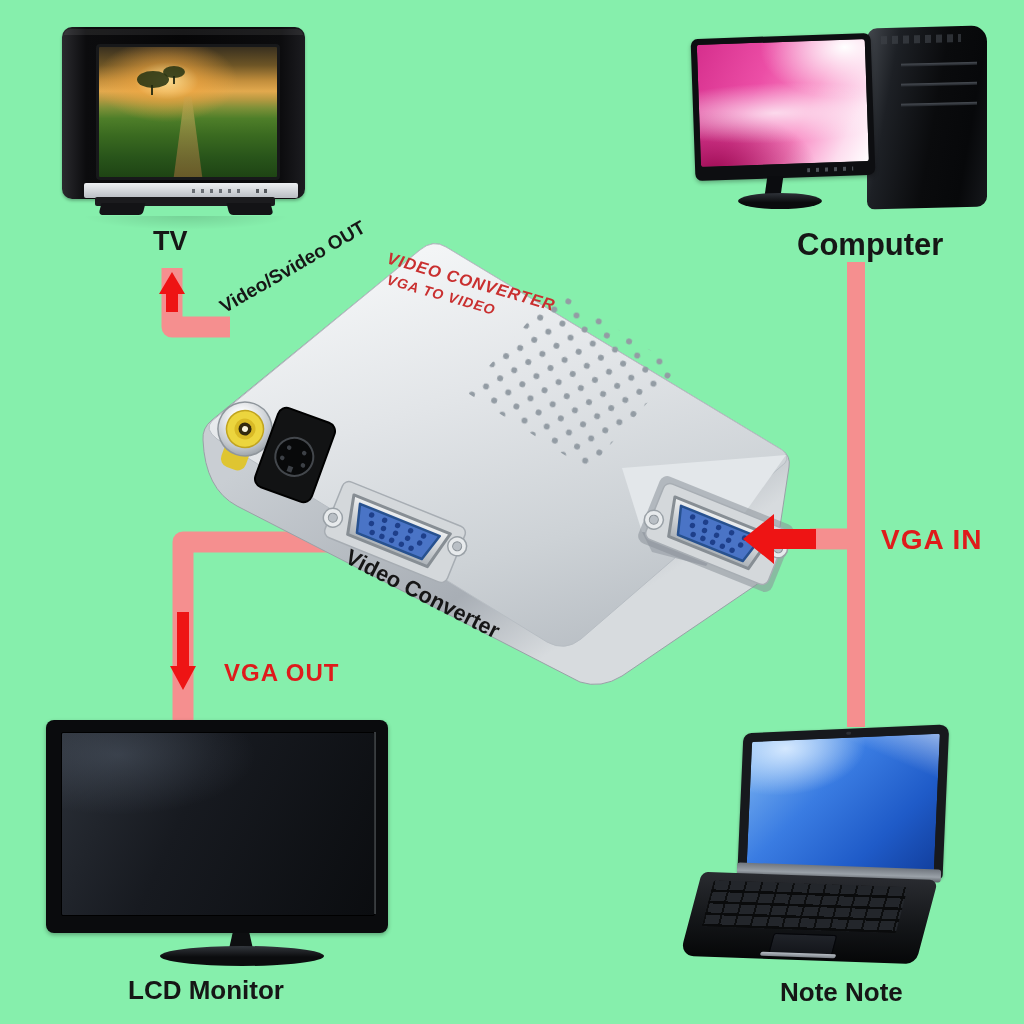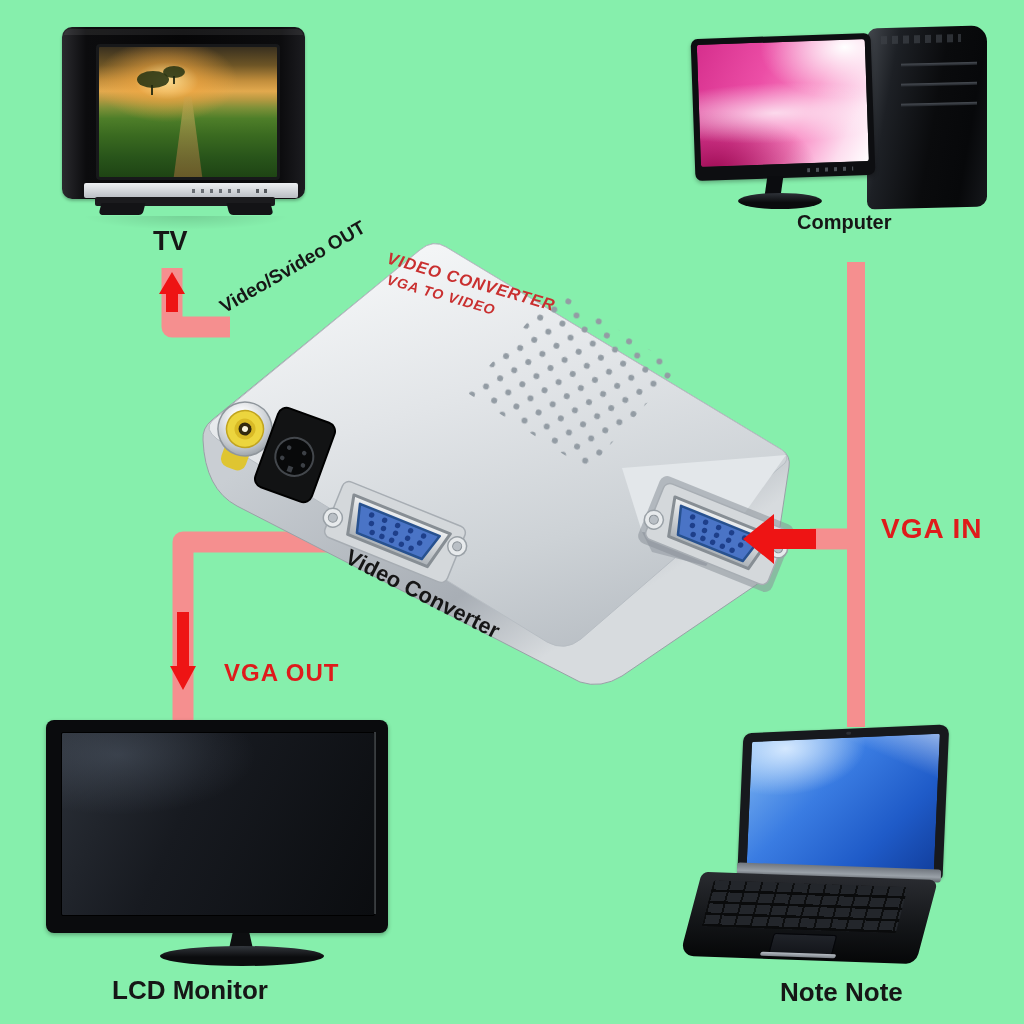--- a/index.html
+++ b/index.html
@@ -7,24 +7,24 @@
     position:relative;width:1024px;height:1024px;background:#86efac;overflow:hidden;
     font-family:"Liberation Sans","DejaVu Sans",sans-serif;
   }
   .abs{position:absolute;}
   svg.layer{position:absolute;left:0;top:0;width:1024px;height:1024px;}
 
   
   .label{position:absolute;font-weight:700;color:#161616;white-space:nowrap;line-height:1;}
   .label.red{color:#df1b1b;}
   .lbl-tv{left:153px;top:228px;font-size:27px;}
-  .lbl-computer{left:797px;top:212px;font-size:20px;text-align:right;}
-  .lbl-lcd{left:112px;top:977px;font-size:26px;}
+  .lbl-computer{left:797px;top:229px;font-size:31px;text-align:right;}
+  .lbl-lcd{left:128px;top:977px;font-size:26px;}
   .lbl-notebook{left:780px;top:979px;font-size:26px;}
-  .lbl-vgain{left:881px;top:515px;font-size:28px;letter-spacing:1px;}
+  .lbl-vgain{left:881px;top:526px;font-size:28px;letter-spacing:1px;}
   .lbl-vgaout{left:224px;top:661px;font-size:24px;letter-spacing:1px;}
   .lbl-svideo{left:226px;top:297px;font-size:19px;transform:rotate(-30deg);transform-origin:0 100%;}
   .lbl-vconv{left:352px;top:546px;font-size:22px;transform:rotate(27deg);transform-origin:0 0;}
 
   
   .tv-body{left:62px;top:27px;width:243px;height:172px;border-radius:10px;
     background:linear-gradient(90deg,#2a2a2e 0%,#0c0c0e 10%,#060607 50%,#0c0c0e 90%,#1c1c20 100%);
     box-shadow:0 2px 3px rgba(0,0,0,.25);}
   .tv-screen{left:96px;top:44px;width:178px;height:130px;border:3px solid #17181a;border-radius:4px;overflow:hidden;
     background:

